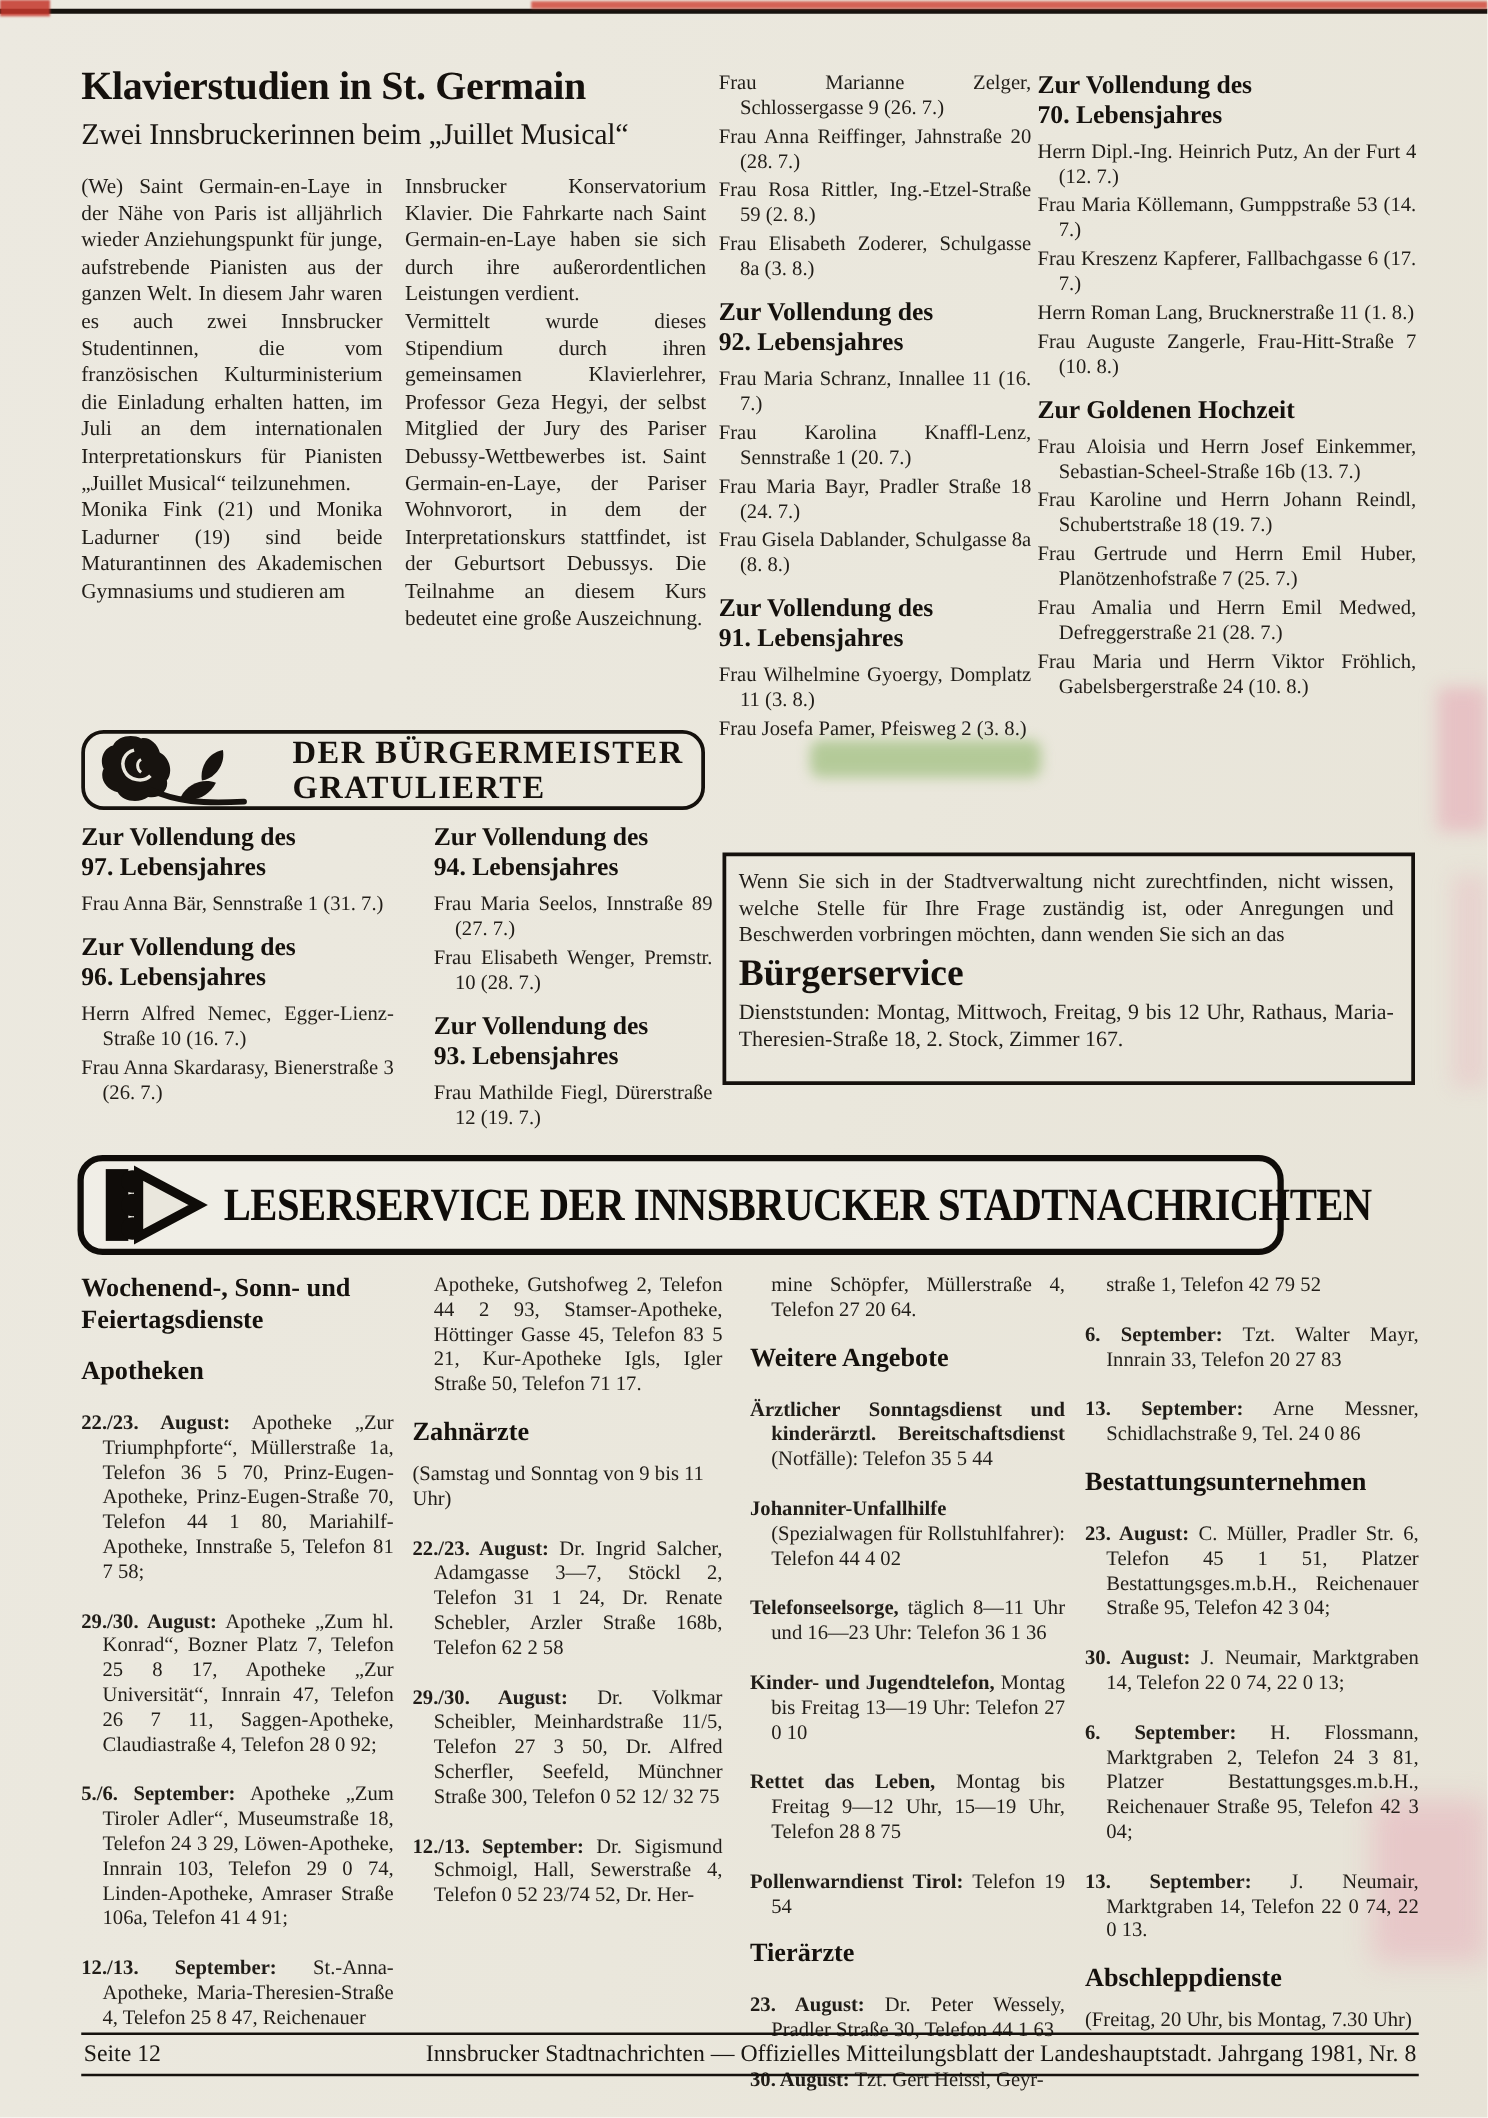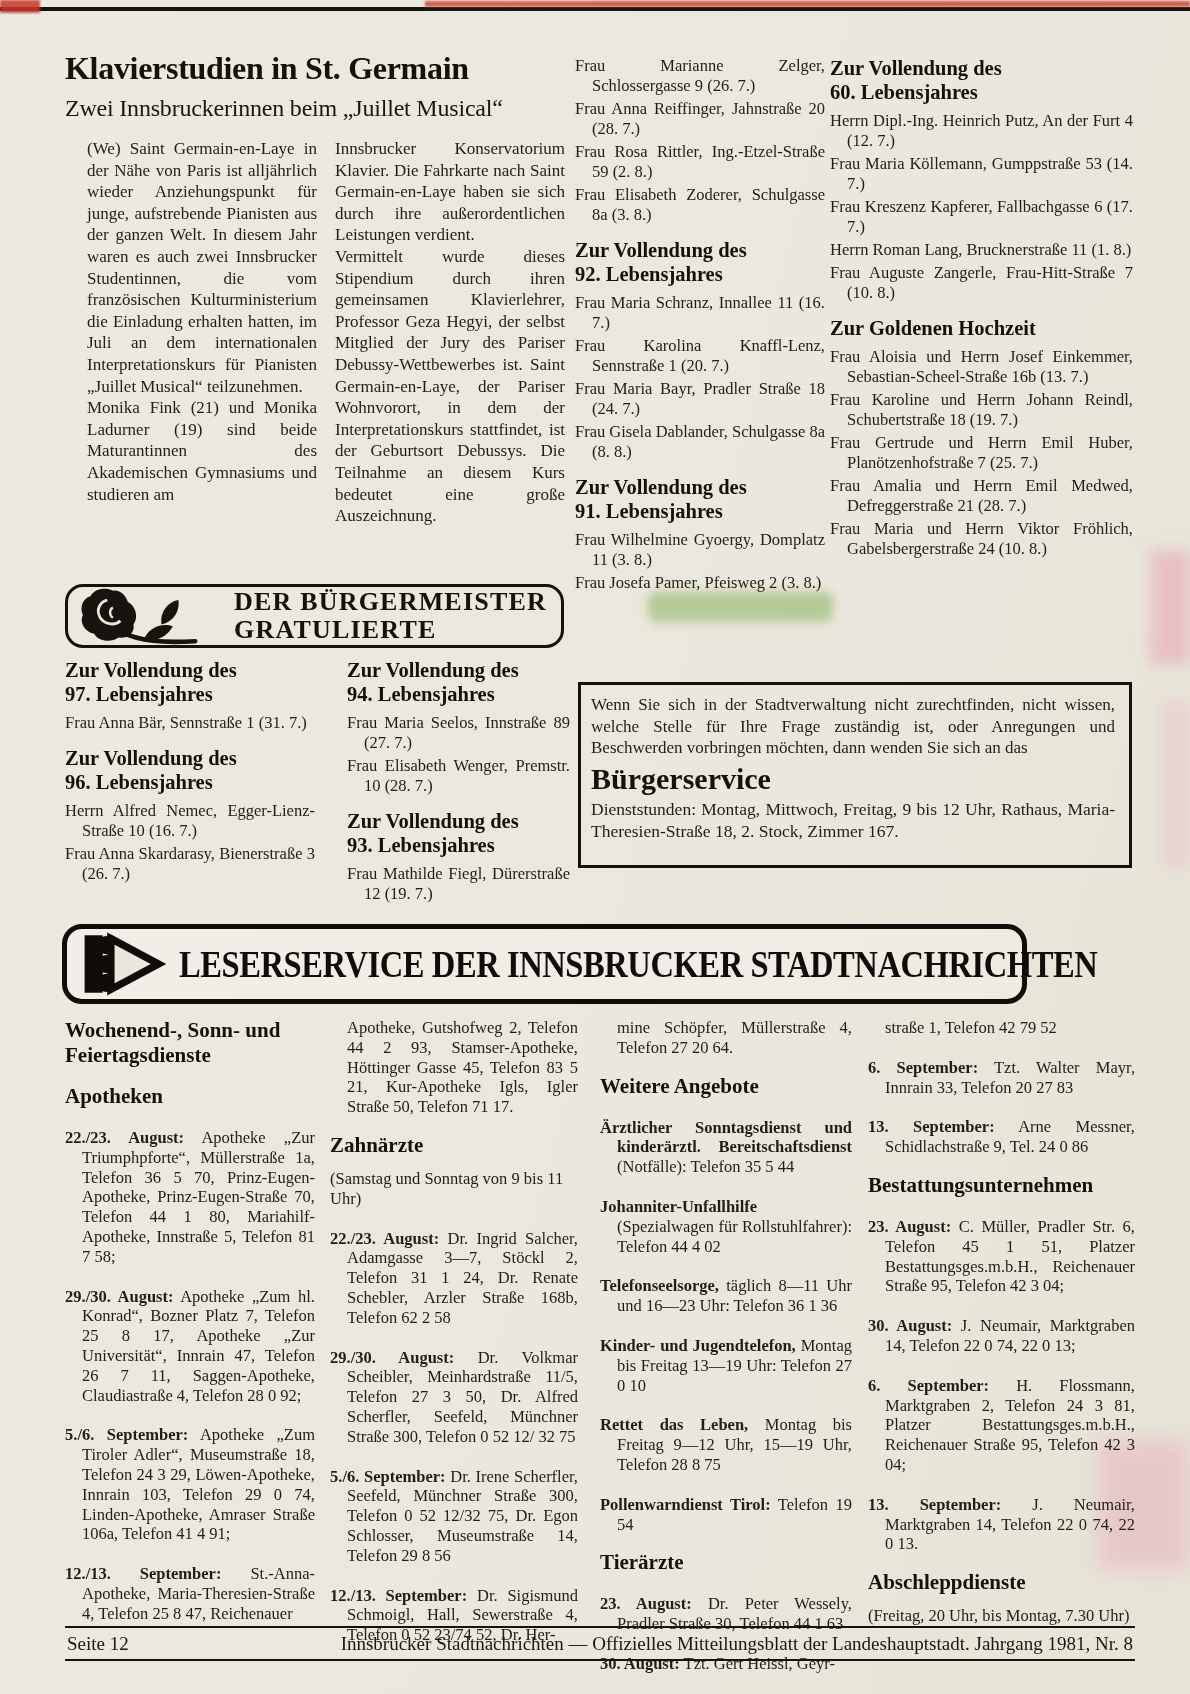--- a/index.html
+++ b/index.html
@@ -15,21 +15,21 @@
   .red-blob-tl{left:0;top:0;width:40px;height:13px;background:#c5372c;opacity:.85;filter:blur(1px);}
   .red-streak-tr{left:425px;top:1px;width:765px;height:6px;background:#cf4134;opacity:.8;filter:blur(1px);}
   .green-smudge{left:648px;top:592px;width:185px;height:30px;background:#7fae57;opacity:.5;filter:blur(5px);border-radius:8px;}
   .pink-smudge-1{left:1150px;top:550px;width:40px;height:115px;background:#e59fb0;opacity:.5;filter:blur(7px);}
   .pink-smudge-2{left:1098px;top:1440px;width:92px;height:130px;background:#e7a7b7;opacity:.45;filter:blur(11px);}
   .pink-smudge-3{left:1162px;top:700px;width:28px;height:170px;background:#e8b3bd;opacity:.35;filter:blur(8px);}
   
   .article{left:65px;top:50px;width:500px;}
   .a-title{font-size:32px;line-height:36px;font-weight:bold;letter-spacing:-.3px;color:#15110d;margin:0;}
   .a-sub{font-size:24px;line-height:28px;font-weight:normal;letter-spacing:-.2px;color:#1a1612;margin:8px 0 16px 0;}
-  .a-cols{display:flex;gap:18px;margin-left:22px;}
+  .a-cols{display:flex;gap:18px;}
   .a-col{width:241px;}
   .a-col p{font-size:17px;line-height:21.6px;text-align:justify;margin:0;}
   
   .col3{left:575px;top:56px;width:250px;}
   .col4{left:830px;top:56px;width:303px;}
   .entry{font-size:16.5px;line-height:20px;text-align:justify;padding-left:17px;text-indent:-17px;margin:0 0 3px 0;}
   .chead{font-size:20.5px;line-height:24px;font-weight:bold;color:#15110d;margin:13px 0 7px 0;}
   .chead.first{margin-top:0;}
   .chead.single{margin:13px 0 7px 0;}
   
@@ -116,21 +116,21 @@
       <div>Zur Vollendung des</div>
       <div>91. Lebensjahres</div>
     </div>
     <p class="entry">Frau Wilhelmine Gyoergy, Domplatz 11 (3. 8.)</p>
     <p class="entry">Frau Josefa Pamer, Pfeisweg 2 (3. 8.)</p>
   </section>
 
   <section class="abs col4">
     <div class="chead first">
       <div>Zur Vollendung des</div>
-      <div>60. Lebensjahres</div>
+      <div>70. Lebensjahres</div>
     </div>
     <p class="entry">Herrn Dipl.-Ing. Heinrich Putz, An der Furt 4 (12. 7.)</p>
     <p class="entry">Frau Maria Köllemann, Gumppstraße 53 (14. 7.)</p>
     <p class="entry">Frau Kreszenz Kapferer, Fallbachgasse 6 (17. 7.)</p>
     <p class="entry">Herrn Roman Lang, Brucknerstraße 11 (1. 8.)</p>
     <p class="entry">Frau Auguste Zangerle, Frau-Hitt-Straße 7 (10. 8.)</p>
     <div class="chead single">Zur Goldenen Hochzeit</div>
     <p class="entry">Frau Aloisia und Herrn Josef Einkemmer, Sebastian-Scheel-Straße 16b (13. 7.)</p>
     <p class="entry">Frau Karoline und Herrn Johann Reindl, Schubertstraße 18 (19. 7.)</p>
     <p class="entry">Frau Gertrude und Herrn Emil Huber, Planötzenhofstraße 7 (25. 7.)</p>
@@ -210,21 +210,20 @@
       <p class="entry svc"><span class="lead">29./30. August:</span><span> Apotheke „Zum hl. Konrad“, Bozner Platz 7, Telefon 25 8 17, Apotheke „Zur Universität“, Innrain 47, Telefon 26 7 11, Saggen-Apotheke, Claudiastraße 4, Telefon 28 0 92;</span></p>
       <p class="entry svc"><span class="lead">5./6. September:</span><span> Apotheke „Zum Tiroler Adler“, Museumstraße 18, Telefon 24 3 29, Löwen-Apotheke, Innrain 103, Telefon 29 0 74, Linden-Apotheke, Amraser Straße 106a, Telefon 41 4 91;</span></p>
       <p class="entry svc"><span class="lead">12./13. September:</span><span> St.-Anna-Apotheke, Maria-Theresien-Straße 4, Telefon 25 8 47, Reichenauer</span></p>
     </div>
     <div class="s-col2">
       <p class="cont">Apotheke, Gutshofweg 2, Telefon 44 2 93, Stamser-Apotheke, Höttinger Gasse 45, Telefon 83 5 21, Kur-Apotheke Igls, Igler Straße 50, Telefon 71 17.</p>
       <div class="shead3">Zahnärzte</div>
       <p class="note">(Samstag und Sonntag von 9 bis 11 Uhr)</p>
       <p class="entry svc"><span class="lead">22./23. August:</span><span> Dr. Ingrid Salcher, Adamgasse 3—7, Stöckl 2, Telefon 31 1 24, Dr. Renate Schebler, Arzler Straße 168b, Telefon 62 2 58</span></p>
       <p class="entry svc"><span class="lead">29./30. August:</span><span> Dr. Volkmar Scheibler, Meinhardstraße 11/5, Telefon 27 3 50, Dr. Alfred Scherfler, Seefeld, Münchner Straße 300, Telefon 0 52 12/ 32 75</span></p>
-      <p class="entry svc"><span class="lead">5./6. September:</span><span> Dr. Irene Scherfler, Seefeld, Münchner Straße 300, Telefon 0 52 12/32 75, Dr. Egon Schlosser, Museumstraße 14, Telefon 29 8 56</span></p>
       <p class="entry svc"><span class="lead">12./13. September:</span><span> Dr. Sigismund Schmoigl, Hall, Sewerstraße 4, Telefon 0 52 23/74 52, Dr. Her-</span></p>
     </div>
     <div class="s-col3">
       <p class="cont">mine Schöpfer, Müllerstraße 4, Telefon 27 20 64.</p>
       <div class="shead3">Weitere Angebote</div>
       <p class="entry svc"><span class="lead">Ärztlicher Sonntagsdienst und kinderärztl. Bereitschaftsdienst</span><span> (Notfälle): Telefon 35 5 44</span></p>
       <p class="entry svc"><span class="lead">Johanniter-Unfallhilfe</span><span> (Spezialwagen für Rollstuhlfahrer): Telefon 44 4 02</span></p>
       <p class="entry svc"><span class="lead">Telefonseelsorge,</span><span> täglich 8—11 Uhr und 16—23 Uhr: Telefon 36 1 36</span></p>
       <p class="entry svc"><span class="lead">Kinder- und Jugendtelefon,</span><span> Montag bis Freitag 13—19 Uhr: Telefon 27 0 10</span></p>
       <p class="entry svc"><span class="lead">Rettet das Leben,</span><span> Montag bis Freitag 9—12 Uhr, 15—19 Uhr, Telefon 28 8 75</span></p>

